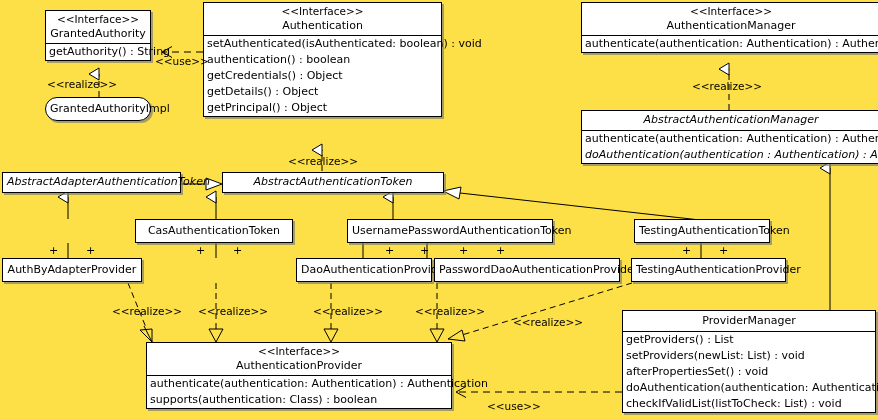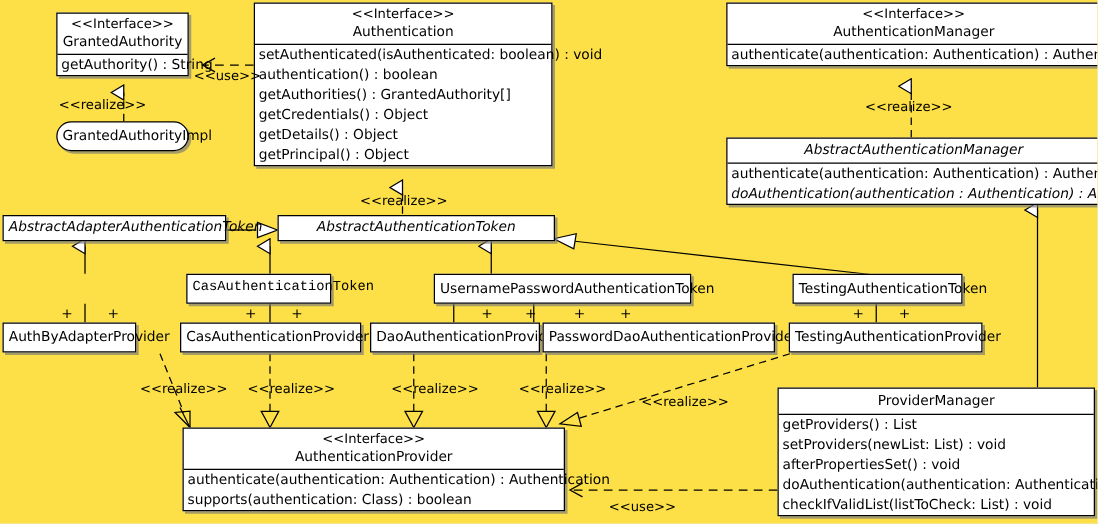--- a/index.html
+++ b/index.html
@@ -204,21 +204,20 @@
   </div>
 
   <div class="uml-box" style="left:203px; top:2px; width:239px;">
     <div class="uml-head">
       <span class="stereo">&lt;&lt;Interface&gt;&gt;</span>
       <span class="cname">Authentication</span>
     </div>
     <div class="uml-compartment">
       <div class="uml-feature">setAuthenticated(isAuthenticated: boolean) : void</div>
       <div class="uml-feature">authentication() : boolean</div>
-      <div class="uml-feature">getAuthorities() : GrantedAuthority[]</div>
       <div class="uml-feature">getCredentials() : Object</div>
       <div class="uml-feature">getDetails() : Object</div>
       <div class="uml-feature">getPrincipal() : Object</div>
     </div>
   </div>
 
   <div class="uml-box" style="left:581px; top:2px; width:300px;">
     <div class="uml-head">
       <span class="stereo">&lt;&lt;Interface&gt;&gt;</span>
       <span class="cname">AuthenticationManager</span>
@@ -238,21 +237,21 @@
 
   <div class="uml-box" style="left:2px; top:172px; width:179px;">
     <div class="uml-head abstract-only">AbstractAdapterAuthenticationToken</div>
   </div>
 
   <div class="uml-box" style="left:222px; top:172px; width:222px;">
     <div class="uml-head abstract-only">AbstractAuthenticationToken</div>
   </div>
 
 
-  <div class="uml-box" style="left:149px; top:219px; width:116px;font-family:Liberation Mono, monospace;">
+  <div class="uml-box" style="left:135px; top:219px; width:158px;">
     <div class="simple-box">CasAuthenticationToken</div>
   </div>
 
   <div class="uml-box" style="left:347px; top:219px; width:206px;">
     <div class="simple-box">UsernamePasswordAuthenticationToken</div>
   </div>
 
   <div class="uml-box" style="left:634px; top:219px; width:136px;">
     <div class="simple-box">TestingAuthenticationToken</div>
   </div>
@@ -261,27 +260,24 @@
   <div class="plus-label" style="left:86px;  top:245px;">+</div>
   <div class="plus-label" style="left:196px; top:245px;">+</div>
   <div class="plus-label" style="left:233px; top:245px;">+</div>
   <div class="plus-label" style="left:385px; top:245px;">+</div>
   <div class="plus-label" style="left:420px; top:245px;">+</div>
   <div class="plus-label" style="left:459px; top:245px;">+</div>
   <div class="plus-label" style="left:496px; top:245px;">+</div>
   <div class="plus-label" style="left:682px; top:245px;">+</div>
   <div class="plus-label" style="left:719px; top:245px;">+</div>
 
-  <div class="uml-box" style="left:2px; top:258px; width:107px;">
+  <div class="uml-box" style="left:2px; top:258px; width:140px;">
     <div class="simple-box">AuthByAdapterProvider</div>
   </div>
 
-  <div class="uml-box" style="left:144px; top:258px; width:145px;">
-    <div class="simple-box">CasAuthenticationProvider</div>
-  </div>
 
   <div class="uml-box" style="left:296px; top:258px; width:136px;">
     <div class="simple-box">DaoAuthenticationProvider</div>
   </div>
 
   <div class="uml-box" style="left:434px; top:258px; width:186px;">
     <div class="simple-box">PasswordDaoAuthenticationProvider</div>
   </div>
 
   <div class="uml-box" style="left:631px; top:258px; width:155px;">

